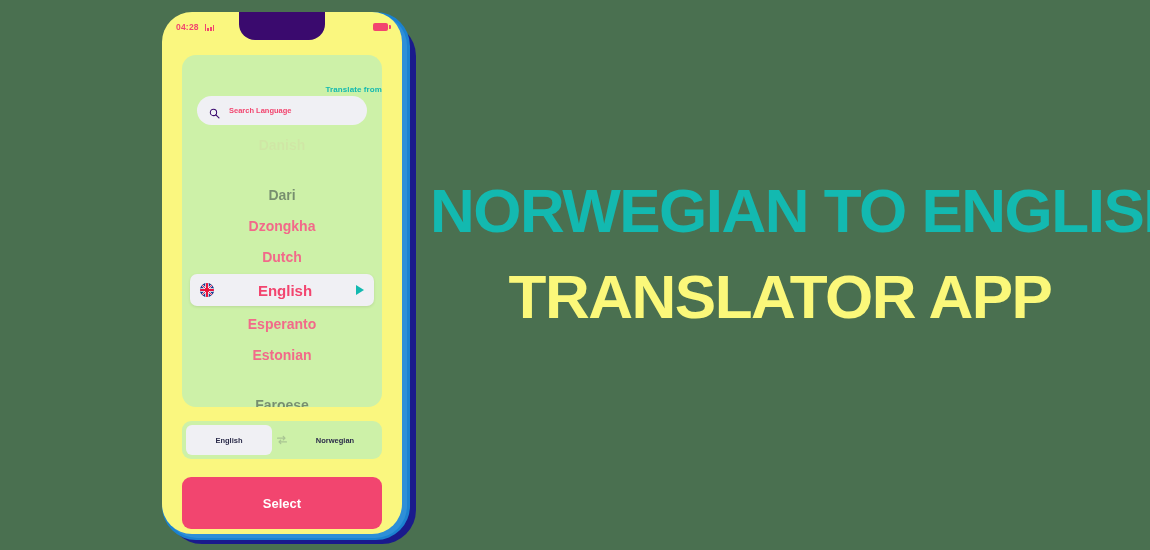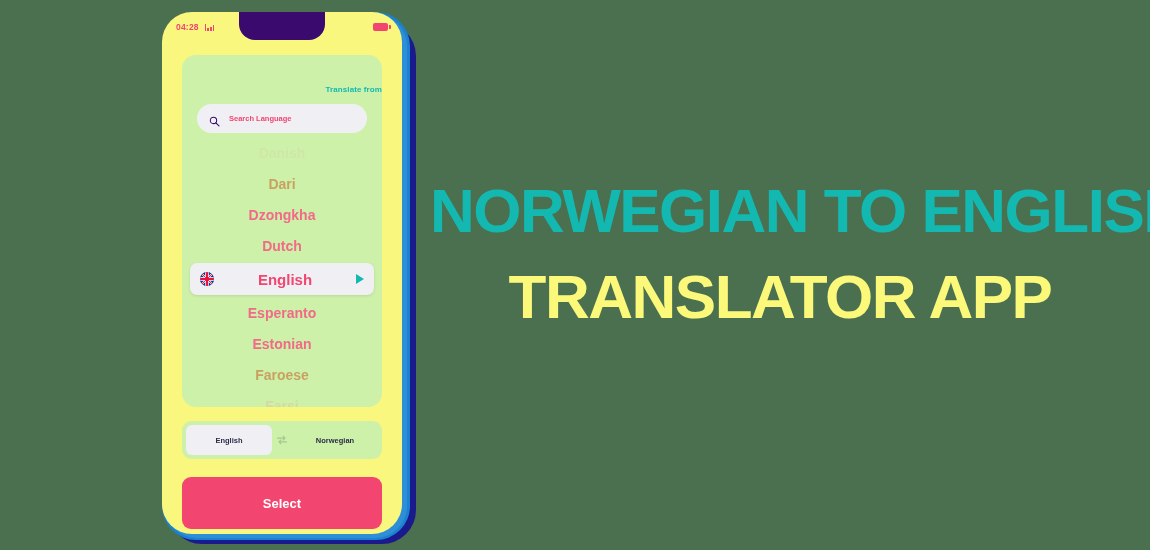--- a/index.html
+++ b/index.html
@@ -73,36 +73,36 @@
     overflow:hidden;
   }
   .card-title {
     text-align:right; margin-top:30px;
     font-size:8px; font-weight:bold; color:#13b9b0;
     letter-spacing:.1px;
   }
 
   
   .search-box {
-    margin:10px auto 0; width:170px; height:29px;
+    margin:2px auto 0; width:170px; height:29px;
     background:#f0f0f4; border-radius:15px;
     display:flex; align-items:center; padding:0 12px; gap:9px;
   }
   .search-icon { width:11px; height:11px; flex:none; }
   .search-ph { font-size:7.5px; font-weight:bold; color:#f2456f; }
 
   
   .lang-list {
     position:relative; margin-top:4px; height:250px;
   }
   .lang-item {
     height:31px; display:flex; align-items:center; justify-content:center;
     font-size:14px; font-weight:bold; color:#f2698a;
   }
-  .lang-item.fade1 { color:#c2410c; opacity:.45; }
+  .lang-item.fade1 { color:#0f172a; opacity:.45;margin-top:19px; }
   .lang-item.fade2 { color:#f2698a; opacity:.16; }
   .lang-item.fade3 { color:#f2698a; opacity:.07; }
 
   .lang-selected {
     margin:2px 8px; height:32px;
     background:#f0f0f4; border-radius:7px;
     display:flex; align-items:center; padding:0 10px;
     box-shadow:0 1px 3px rgba(0,0,0,.10);
   }
   .flag-circle {

